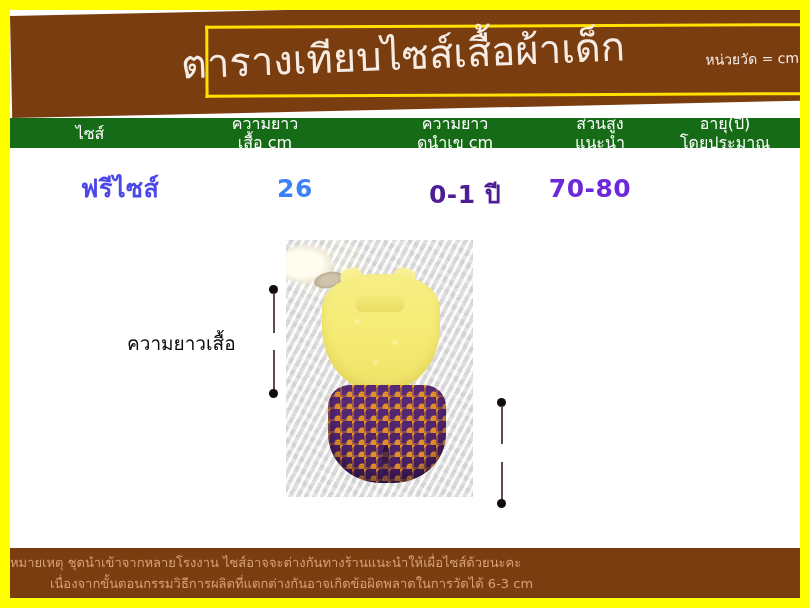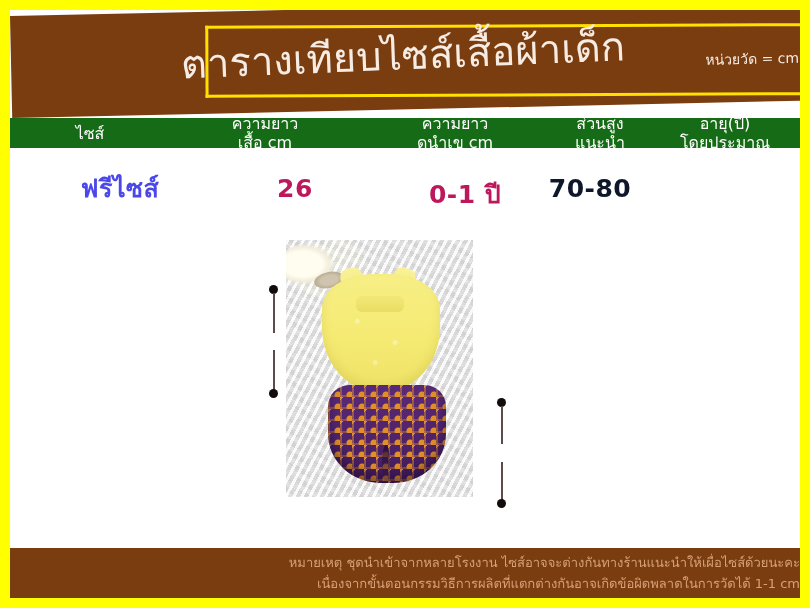--- a/index.html
+++ b/index.html
@@ -121,23 +121,23 @@
   }
   .val {
     display: flex;
     align-items: center;
     justify-content: center;
     font-size: 25px;
     font-weight: bold;
     letter-spacing: 0.5px;
   }
   .val-size   { color: #4b47e8; padding-left: 30px; }
-  .val-num    { color: #be185d; }
-  .val-age    { color: #be185d; margin-top: 12px; }
-  .val-height { color: #0f172a; }
+  .val-num    { color: #3b82f6; }
+  .val-age    { color: #4c1d95; margin-top: 12px; }
+  .val-height { color: #6d28d9; }
 
   
   .photo {
     position: absolute;
     left: 276px;
     top: 230px;
     width: 187px;
     height: 257px;
     background:
       radial-gradient(circle at 18% 12%, rgba(255,255,235,0.95) 0 9%, rgba(0,0,0,0) 10%),
@@ -280,21 +280,21 @@
   .footer {
     position: absolute;
     left: 0px;
     top: 538px;
     width: 790px;
     height: 50px;
     background: #7a3d10;
     color: #d7a076;
     display: flex;
     flex-direction: column;
-    align-items: flex-end;
+    align-items: flex-start;
     justify-content: center;
     text-align: center;
     line-height: 21px;
     font-size: 13px;
   }
   .footer .line2 { padding-left: 40px; }
 </style>
 </head>
 <body>
 
@@ -348,27 +348,28 @@
       <div class="pants"></div>
       <div class="pants-split"></div>
     </div>
 
     <div class="measure" id="measure-shirt">
       <div class="dot top"></div>
       <div class="bar upper"></div>
       <div class="bar lower"></div>
       <div class="dot bottom"></div>
     </div>
+    <div class="annot" id="annot-shirt">ความยาวเสื้อ</div>
 
     <div class="measure" id="measure-pants">
       <div class="dot top"></div>
       <div class="bar upper"></div>
       <div class="bar lower"></div>
       <div class="dot bottom"></div>
     </div>
 
     <div class="footer">
       <div class="line1">หมายเหตุ ชุดนำเข้าจากหลายโรงงาน ไซส์อาจจะต่างกันทางร้านแนะนำให้เผื่อไซส์ด้วยนะคะ</div>
-      <div class="line2">เนื่องจากขั้นตอนกรรมวิธีการผลิตที่แตกต่างกันอาจเกิดข้อผิดพลาดในการวัดได้ 1-1 cm</div>
+      <div class="line2">เนื่องจากขั้นตอนกรรมวิธีการผลิตที่แตกต่างกันอาจเกิดข้อผิดพลาดในการวัดได้ 6-3 cm</div>
     </div>
 
   </div>
 </div>
 
 </body></html>

